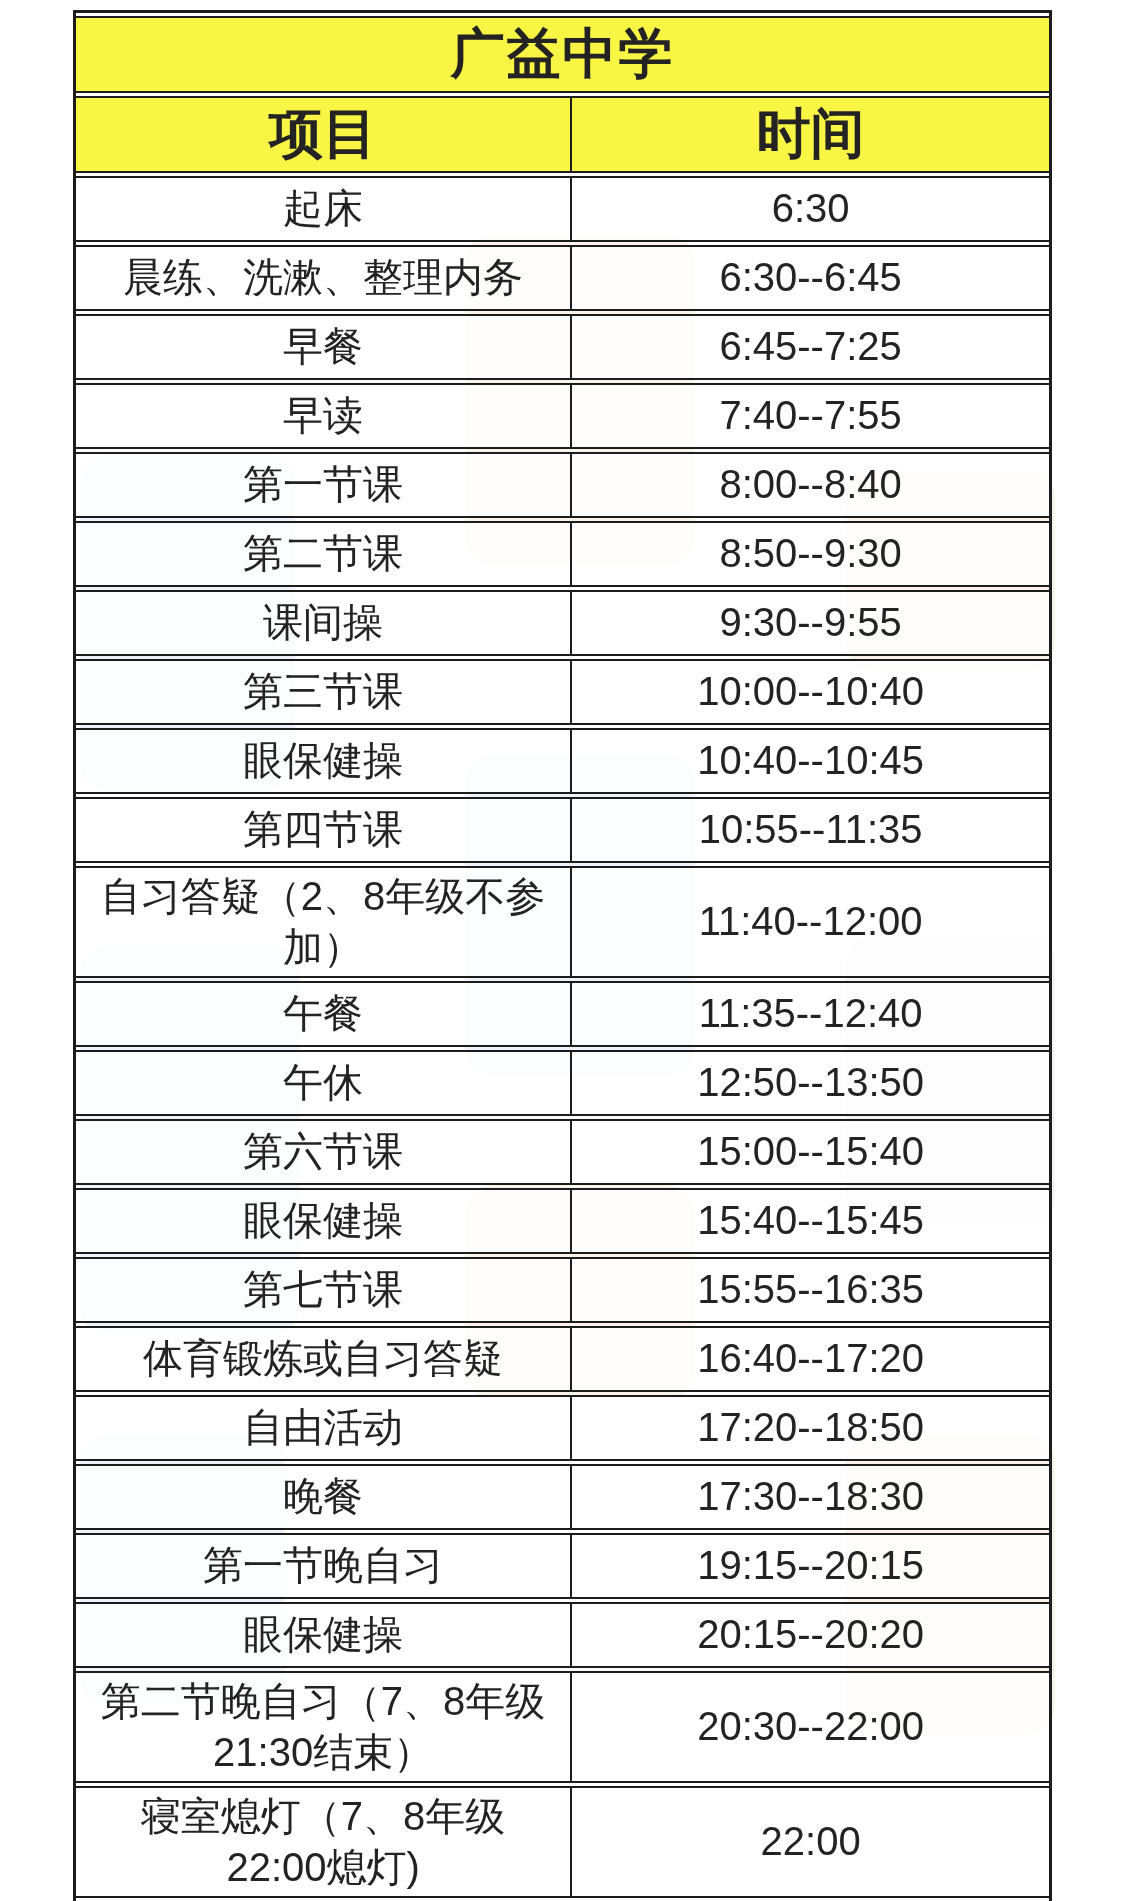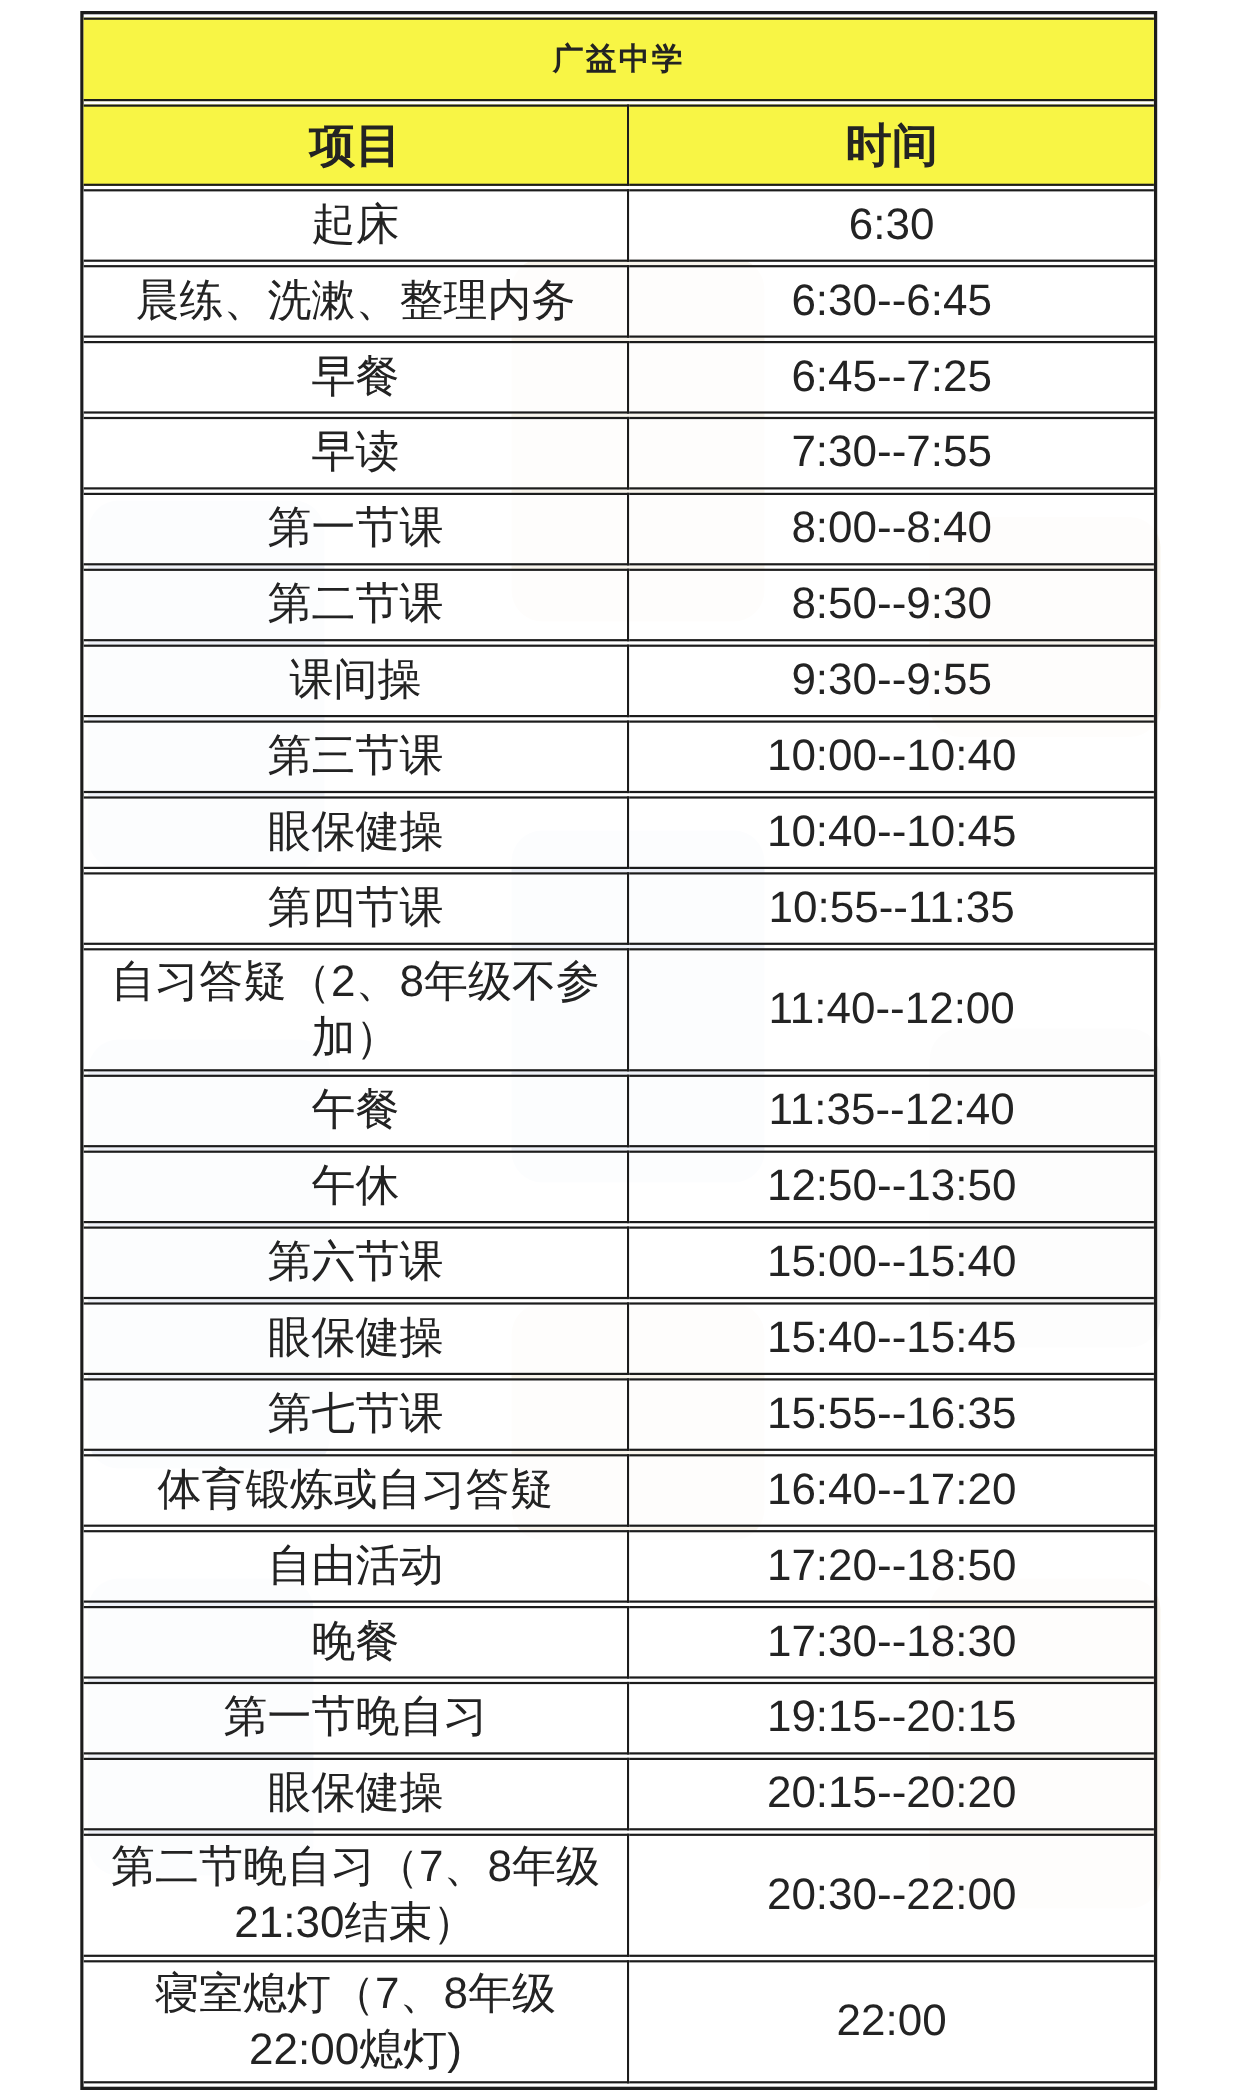--- a/index.html
+++ b/index.html
@@ -38,28 +38,28 @@
     border-bottom: 2px solid var(--grid-line, #1C1C1C);
     text-align: center;
     vertical-align: middle;
   }
   col.c-item { width: 51%; }
   col.c-time { width: 49%; }
 
   th.title-cell {
     height: 76px;
     background: var(--accent-yellow, #F8F545);
-    font-size: 28px;
+    font-size: 54px;
     font-weight: bold;
     letter-spacing: 2px;
   }
   th.col-header {
     height: 74px;
     background: var(--accent-yellow, #F8F545);
-    font-size: 42px;
+    font-size: 54px;
     font-weight: bold;
   }
   th.col-header.first, td.item { border-right: 2px solid var(--grid-line, #1C1C1C); }
 
   tbody td {
     height: 66px;
     font-size: 40px;
     font-weight: 500;
     background: rgba(255,255,255,0.82);
     line-height: 1.28;
@@ -104,21 +104,21 @@
       <tr>
         <td class="item">晨练、洗漱、整理内务</td>
         <td class="time">6:30--6:45</td>
       </tr>
       <tr>
         <td class="item">早餐</td>
         <td class="time">6:45--7:25</td>
       </tr>
       <tr>
         <td class="item">早读</td>
-        <td class="time">7:30--7:55</td>
+        <td class="time">7:40--7:55</td>
       </tr>
       <tr>
         <td class="item">第一节课</td>
         <td class="time">8:00--8:40</td>
       </tr>
       <tr>
         <td class="item">第二节课</td>
         <td class="time">8:50--9:30</td>
       </tr>
       <tr>

